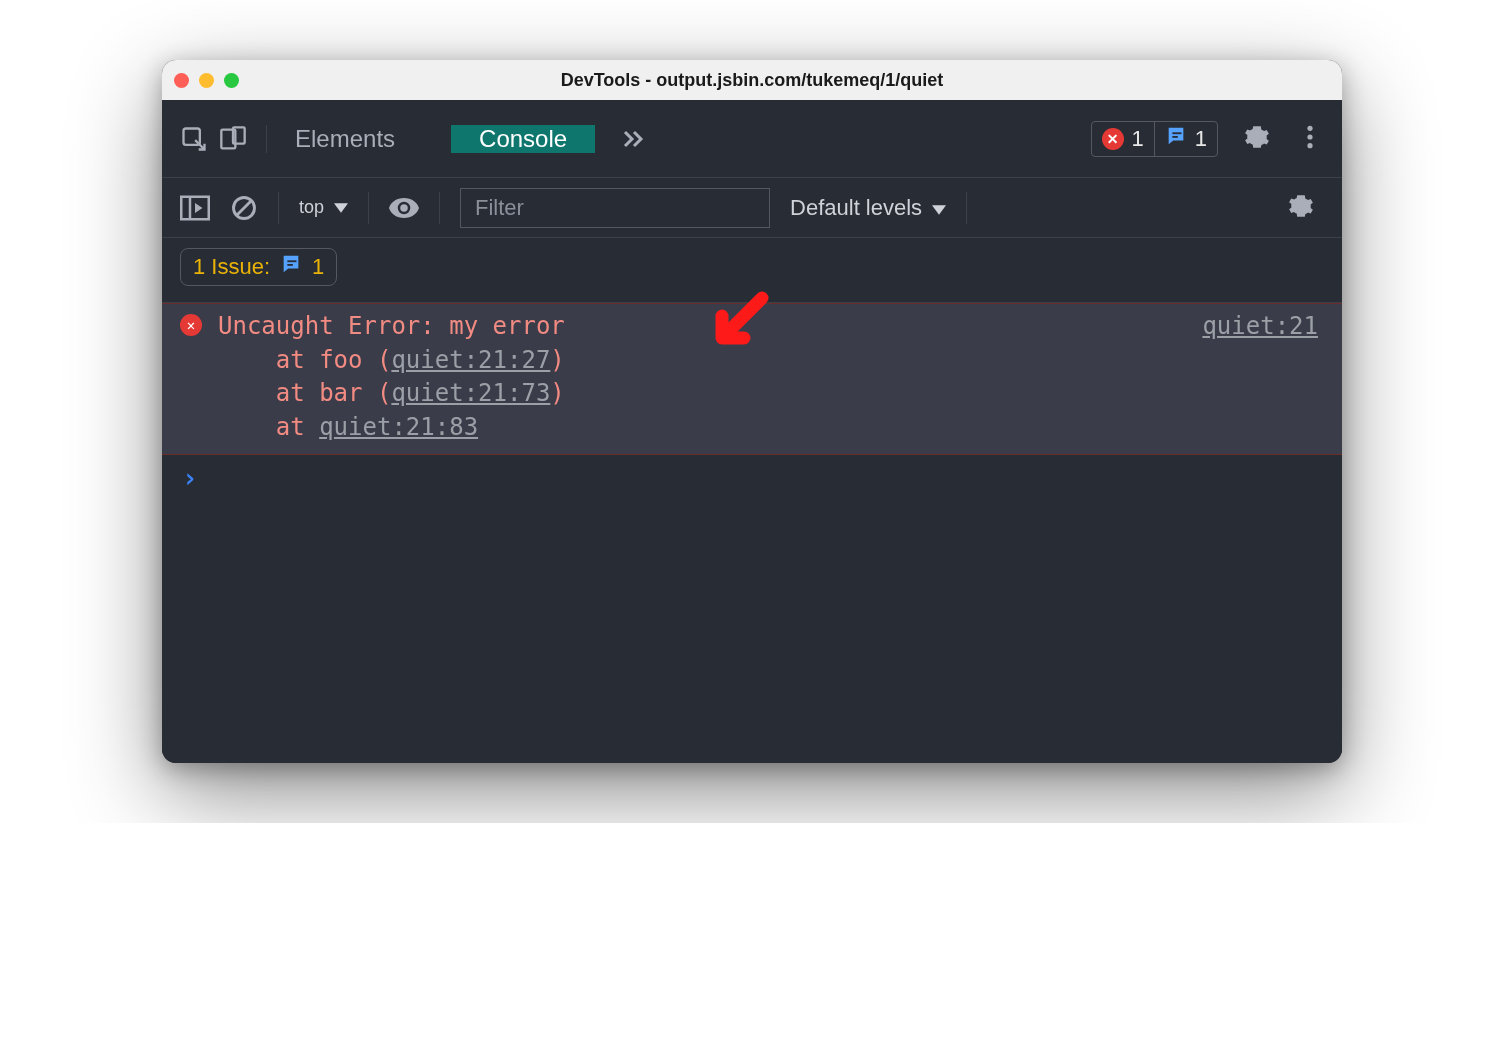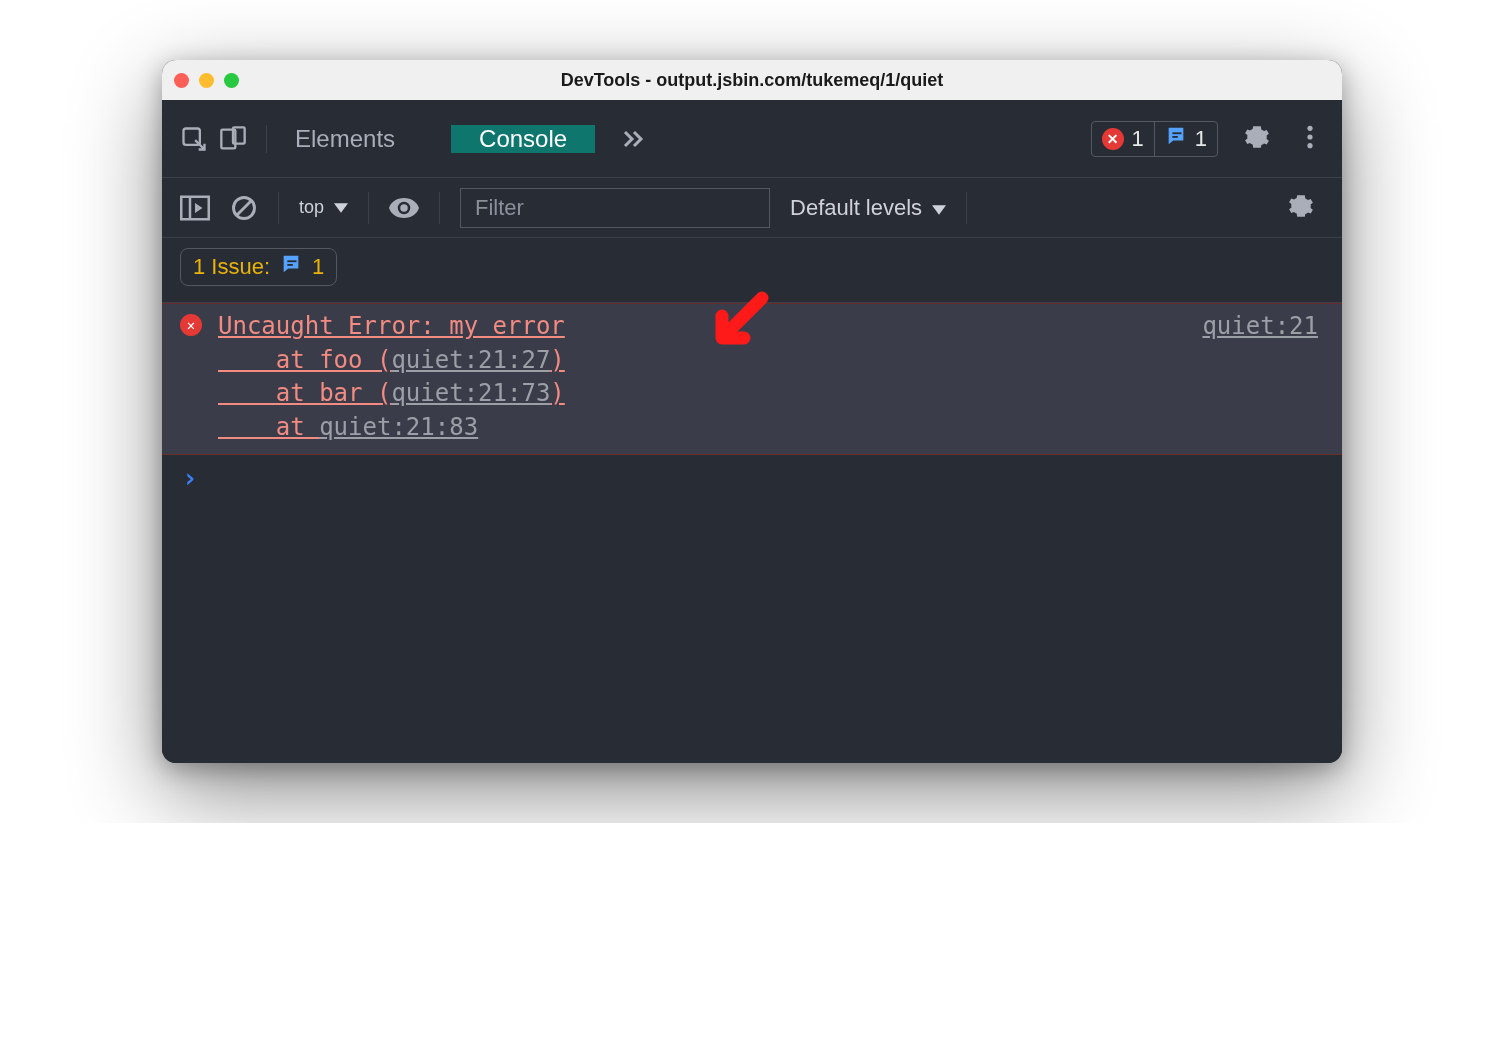--- a/index.html
+++ b/index.html
@@ -151,21 +151,21 @@
     font-family: ui-monospace, Menlo, Consolas, monospace;
     font-size: 24px;
     color: #f28b82;
     position:relative;
   }
   .msg-icon {
     position:absolute; left:18px; top:10px;
     width:22px;height:22px;border-radius:50%;background:#e53935;
     display:flex;align-items:center;justify-content:center;color:#fff;font-size:14px;font-weight:700;
   }
-  .msg-text { padding-left: 36px; white-space: pre; line-height: 1.4; text-decoration: underline; }
+  .msg-text { padding-left: 36px; white-space: pre; line-height: 1.4; }
   .source-link {
     position:absolute; right:24px; top:8px;
     color:#9aa0a6; text-decoration: underline;
     font-family: ui-monospace, Menlo, Consolas, monospace;
     font-size:24px;
     cursor:pointer;
     margin-left:16px;
   }
   .stack-link { color:#9aa0a6; text-decoration: underline; cursor:pointer; }
   .prompt-row {

